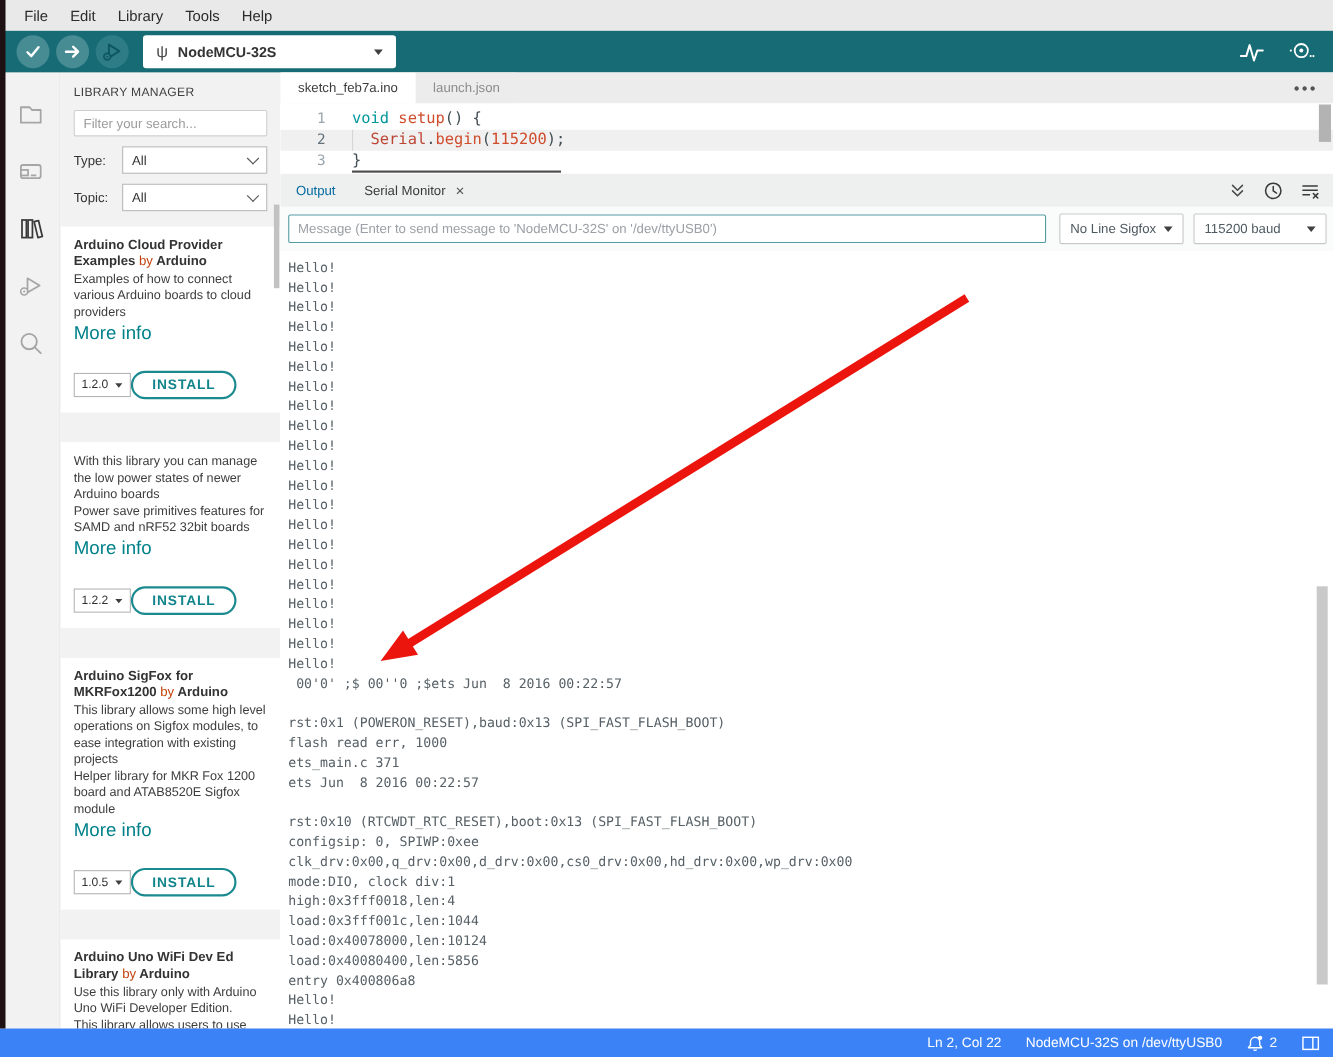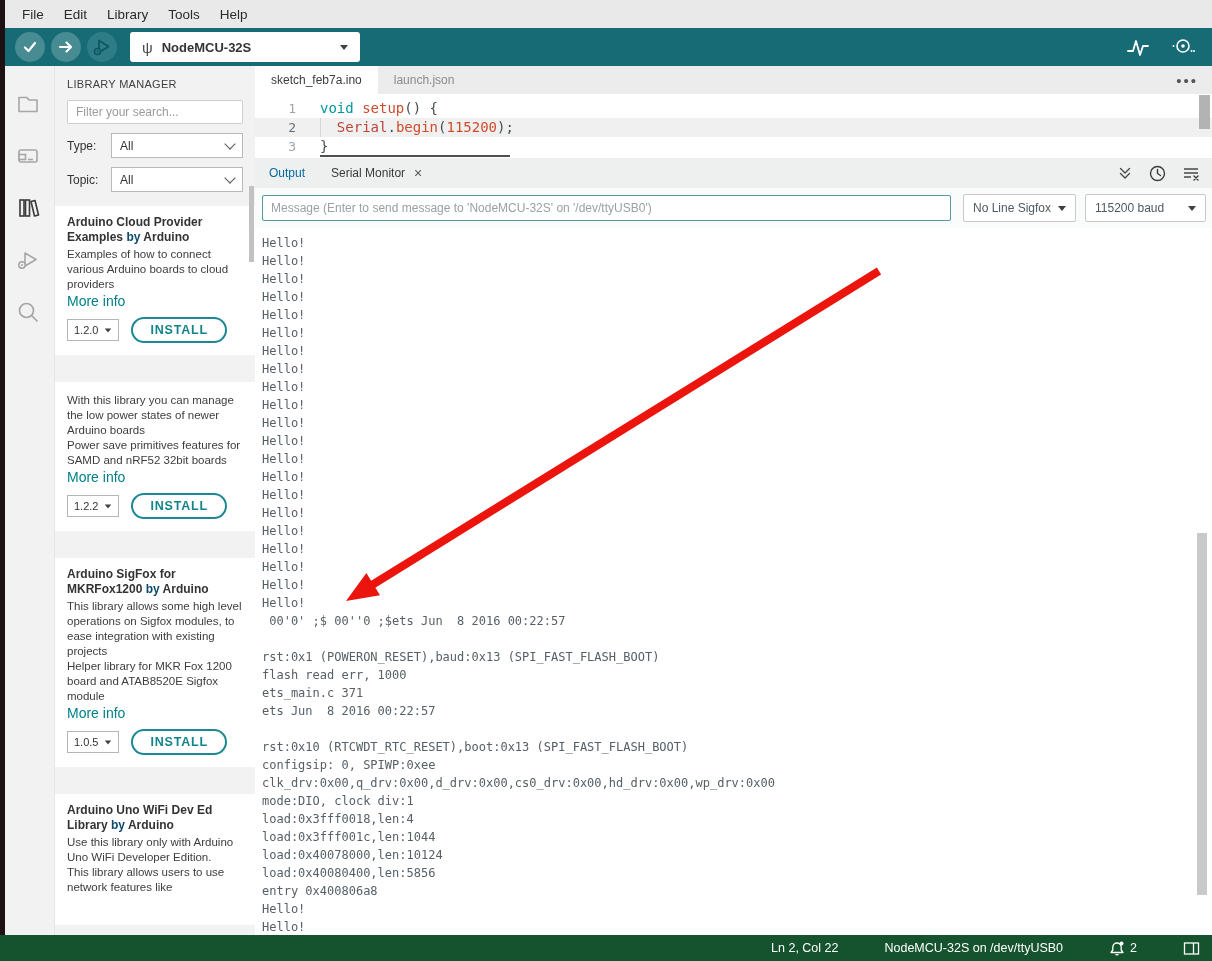--- a/index.html
+++ b/index.html
@@ -40,24 +40,24 @@
   .sp-filter::placeholder{color:#9c9c9c;}
   .sp-row{display:flex;align-items:center;margin:9px 12px 0;}
   .sp-row .lbl{width:44px;font-size:12px;color:#333;}
   .sp-select{flex:1;height:23px;background:#fff;border:1px solid #b9b9b9;display:flex;align-items:center;
              justify-content:space-between;padding:0 8px;font-size:12px;color:#333;}
   .chev{width:7px;height:7px;border-right:1.6px solid #555;border-bottom:1.6px solid #555;
         transform:rotate(45deg);margin-top:-4px;}
   .cards{margin-top:14px;}
   .lib-card{background:#fff;padding:9px 12px 12px;margin-bottom:27px;}
   .lib-title{font-size:12px;font-weight:bold;color:#333;line-height:15px;}
-  .lib-title .by{font-weight:bold;color:#0c4a6e;}
+  .lib-title .by{font-weight:normal;color:#c2410c;}
   .lib-desc{font-size:11.5px;color:#3d3d3d;line-height:15px;white-space:pre-line;margin-top:2px;}
-  .lib-more{display:inline-block;color:#00818a;font-size:14px;margin-top:1px;text-decoration:none;cursor:pointer;}
-  .lib-controls{display:flex;align-items:center;gap:12px;margin-top:7px;}
+  .lib-more{display:inline-block;color:#00818a;font-size:17px;margin-top:1px;text-decoration:none;cursor:pointer;}
+  .lib-controls{display:flex;align-items:center;margin-top:24px;}
   .lib-version{height:22px;border:1px solid #b5b5b5;background:#fff;display:flex;align-items:center;gap:6px;
                padding:0 6px;font-size:11px;color:#333;box-sizing:border-box;}
   .lib-install{height:26px;border:2px solid #1b8a90;border-radius:14px;color:#11858b;font-weight:bold;
                font-size:12.5px;letter-spacing:.8px;display:flex;align-items:center;padding:0 17px;background:#fff;box-sizing:border-box;}
   .sp-thumb{position:absolute;right:1px;top:120px;width:5px;height:76px;background:#c2c2c2;}
 
   
   .main{position:absolute;left:255px;top:66px;width:957px;height:869px;background:#fff;}
   .tabbar{position:absolute;top:0;left:0;right:0;height:28px;background:#ececec;display:flex;}
   .tab{height:28px;display:flex;align-items:center;padding:0 16px;font-size:12px;color:#8b8b8b;background:#ececec;}
@@ -92,22 +92,22 @@
        display:flex;align-items:center;justify-content:space-between;padding:0 9px;font-size:12px;color:#4e5a61;box-sizing:border-box;}
   .sel-ending{left:708px;width:113px;}
   .sel-baud{left:830px;width:121px;}
 
   .output{position:absolute;top:162px;left:0;right:0;bottom:0;background:#fff;padding:8px 0 0 7px;
           font-family:"DejaVu Sans Mono",monospace;font-size:12px;color:#566066;overflow:hidden;}
   .oline{height:18px;white-space:pre;}
   .output-thumb{position:absolute;right:5px;top:467px;width:10px;height:362px;background:#c9c9c9;}
 
   
-  .statusbar{position:absolute;left:0;top:935px;width:100%;height:26px;background:#14532d;color:#fff;
-             display:flex;align-items:center;justify-content:flex-end;padding-right:12px;box-sizing:border-box;gap:24px;}
+  .statusbar{position:absolute;left:0;top:935px;width:100%;height:26px;background:#3b82f6;color:#fff;
+             display:flex;align-items:center;justify-content:flex-end;padding-right:12px;box-sizing:border-box;}
   .sb-item{font-size:12.5px;margin-left:22px;display:flex;align-items:center;gap:5px;}
 
   
   .arrow-svg{position:absolute;left:0;top:0;width:1212px;height:961px;pointer-events:none;z-index:40;}
 </style>
 </head>
 <body>
 
 <div class="screen">
   <div class="edge-strip"></div>
@@ -386,21 +386,21 @@
         <div class="oline"></div>
 
         <div class="oline">rst:0x10 (RTCWDT_RTC_RESET),boot:0x13 (SPI_FAST_FLASH_BOOT)</div>
 
         <div class="oline">configsip: 0, SPIWP:0xee</div>
 
         <div class="oline">clk_drv:0x00,q_drv:0x00,d_drv:0x00,cs0_drv:0x00,hd_drv:0x00,wp_drv:0x00</div>
 
         <div class="oline">mode:DIO, clock div:1</div>
 
-        <div class="oline">load:0x3fff0018,len:4</div>
+        <div class="oline">high:0x3fff0018,len:4</div>
 
         <div class="oline">load:0x3fff001c,len:1044</div>
 
         <div class="oline">load:0x40078000,len:10124</div>
 
         <div class="oline">load:0x40080400,len:5856</div>
 
         <div class="oline">entry 0x400806a8</div>
 
         <div class="oline">Hello!</div>

